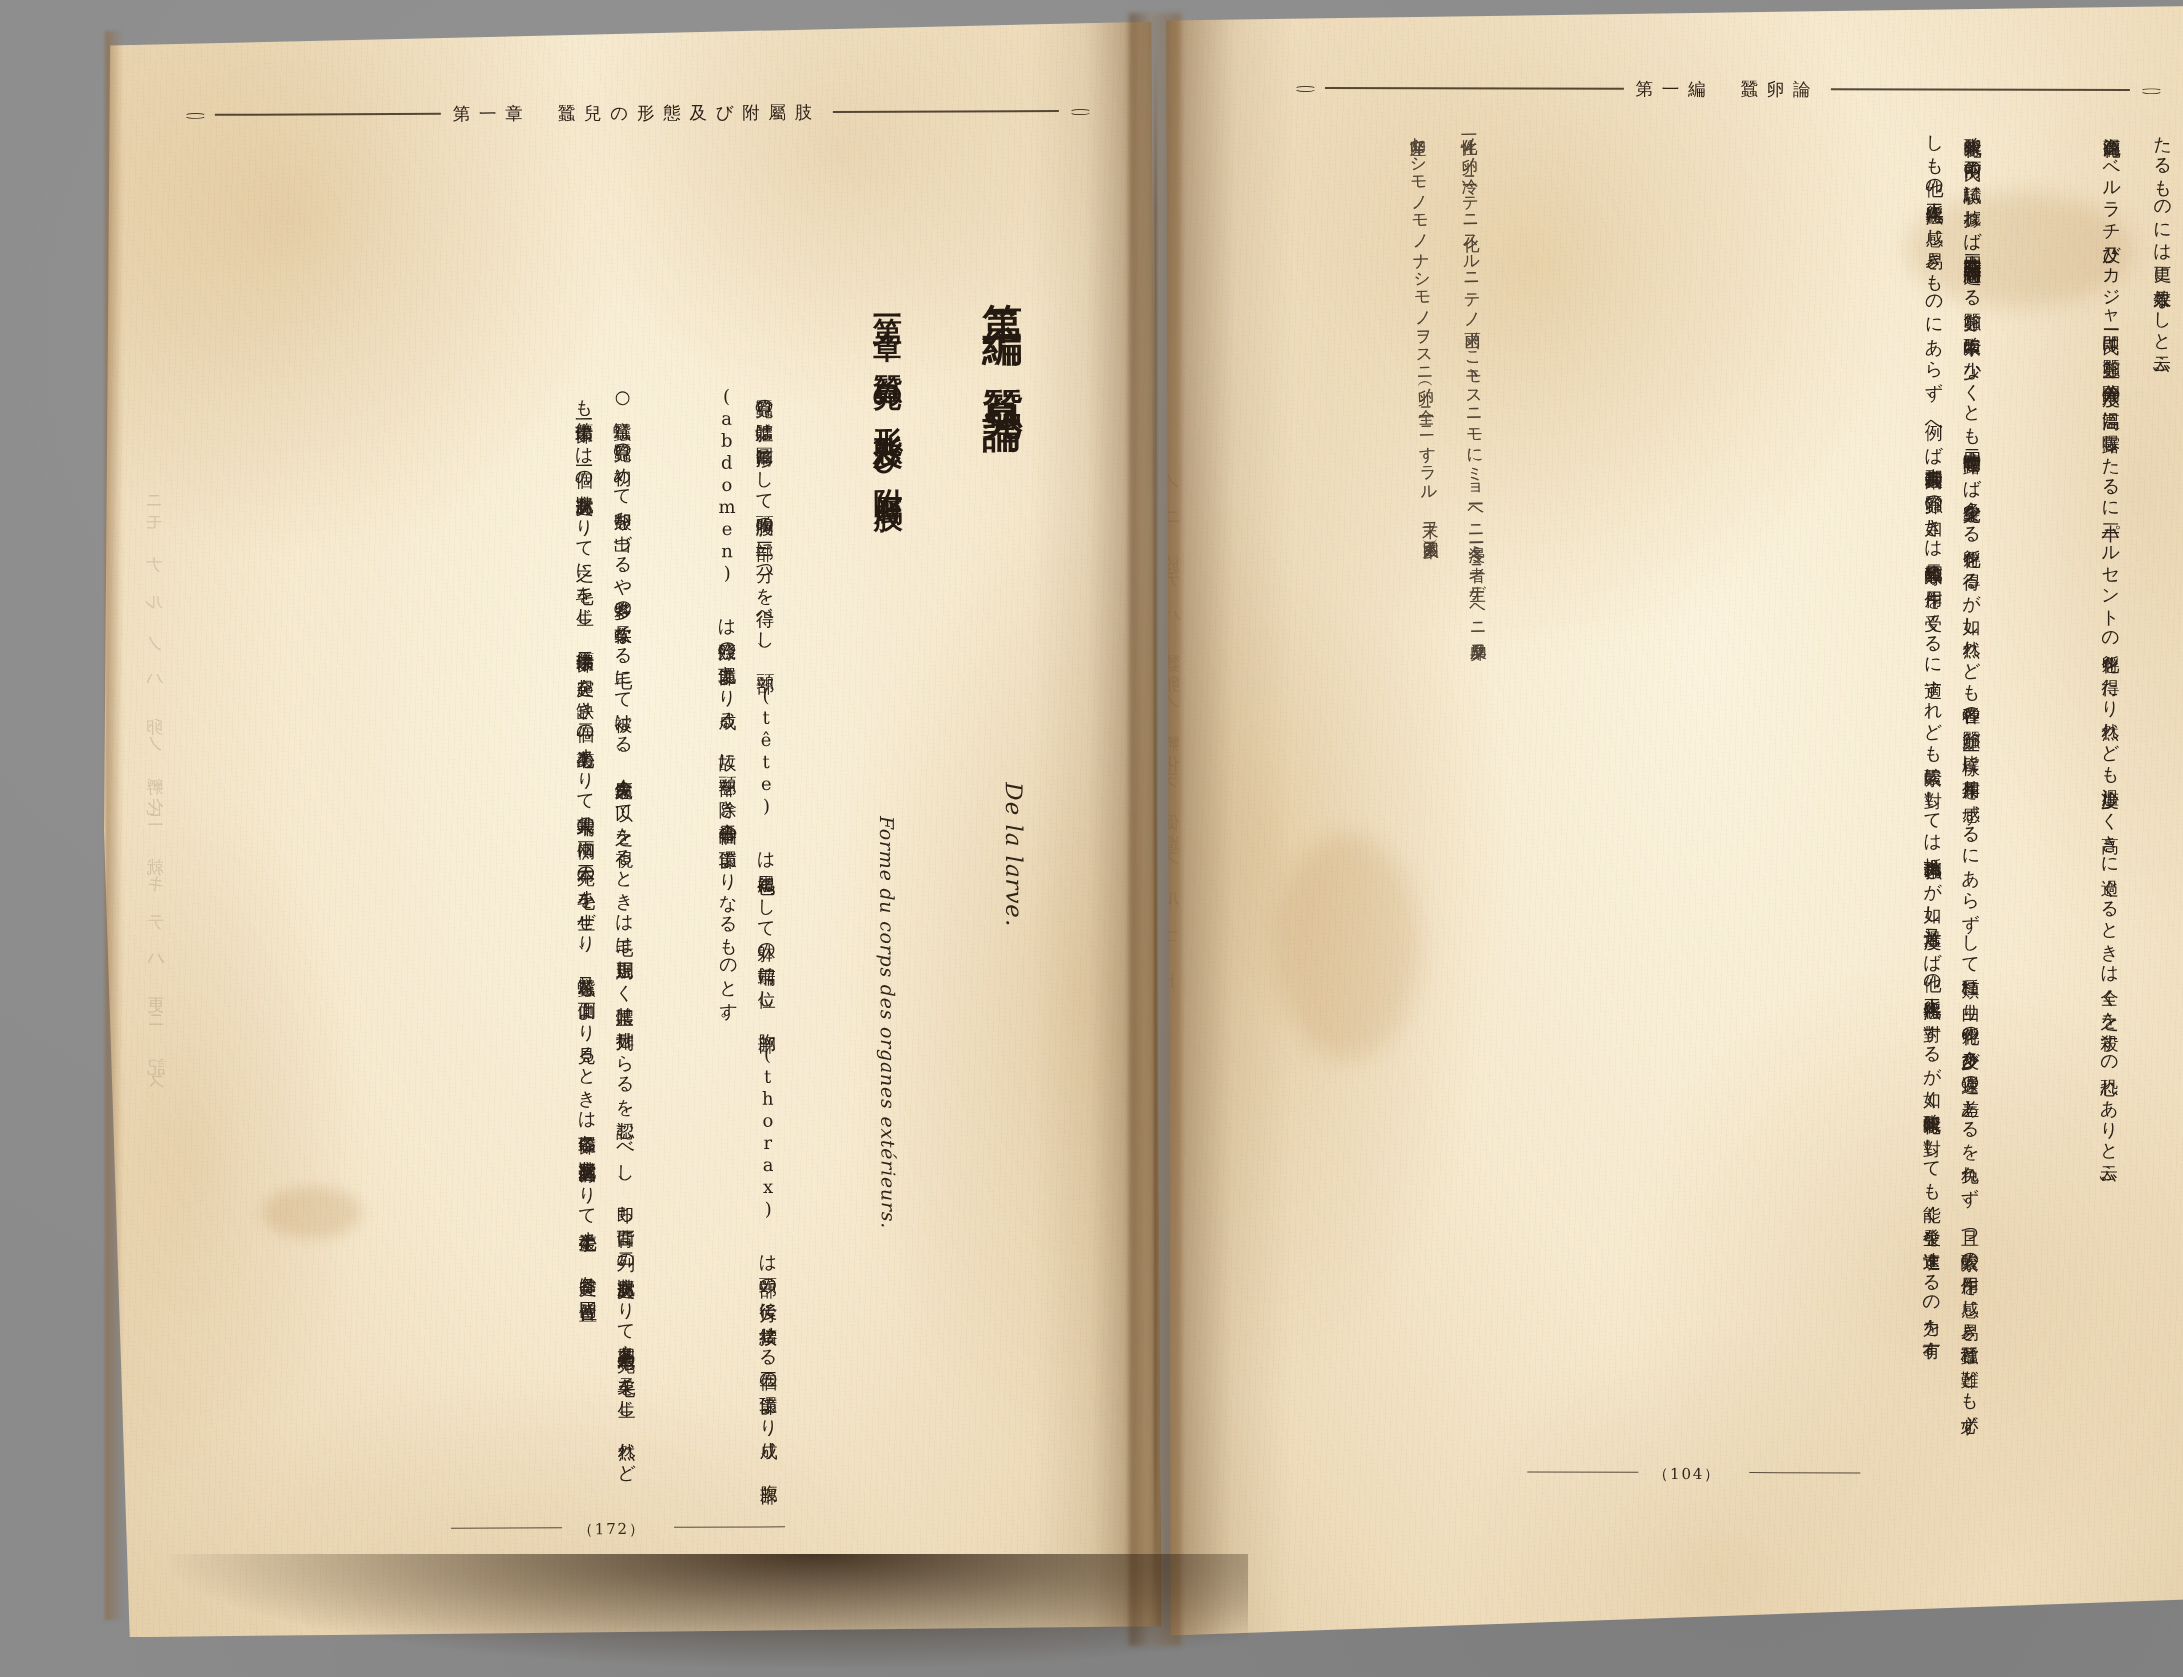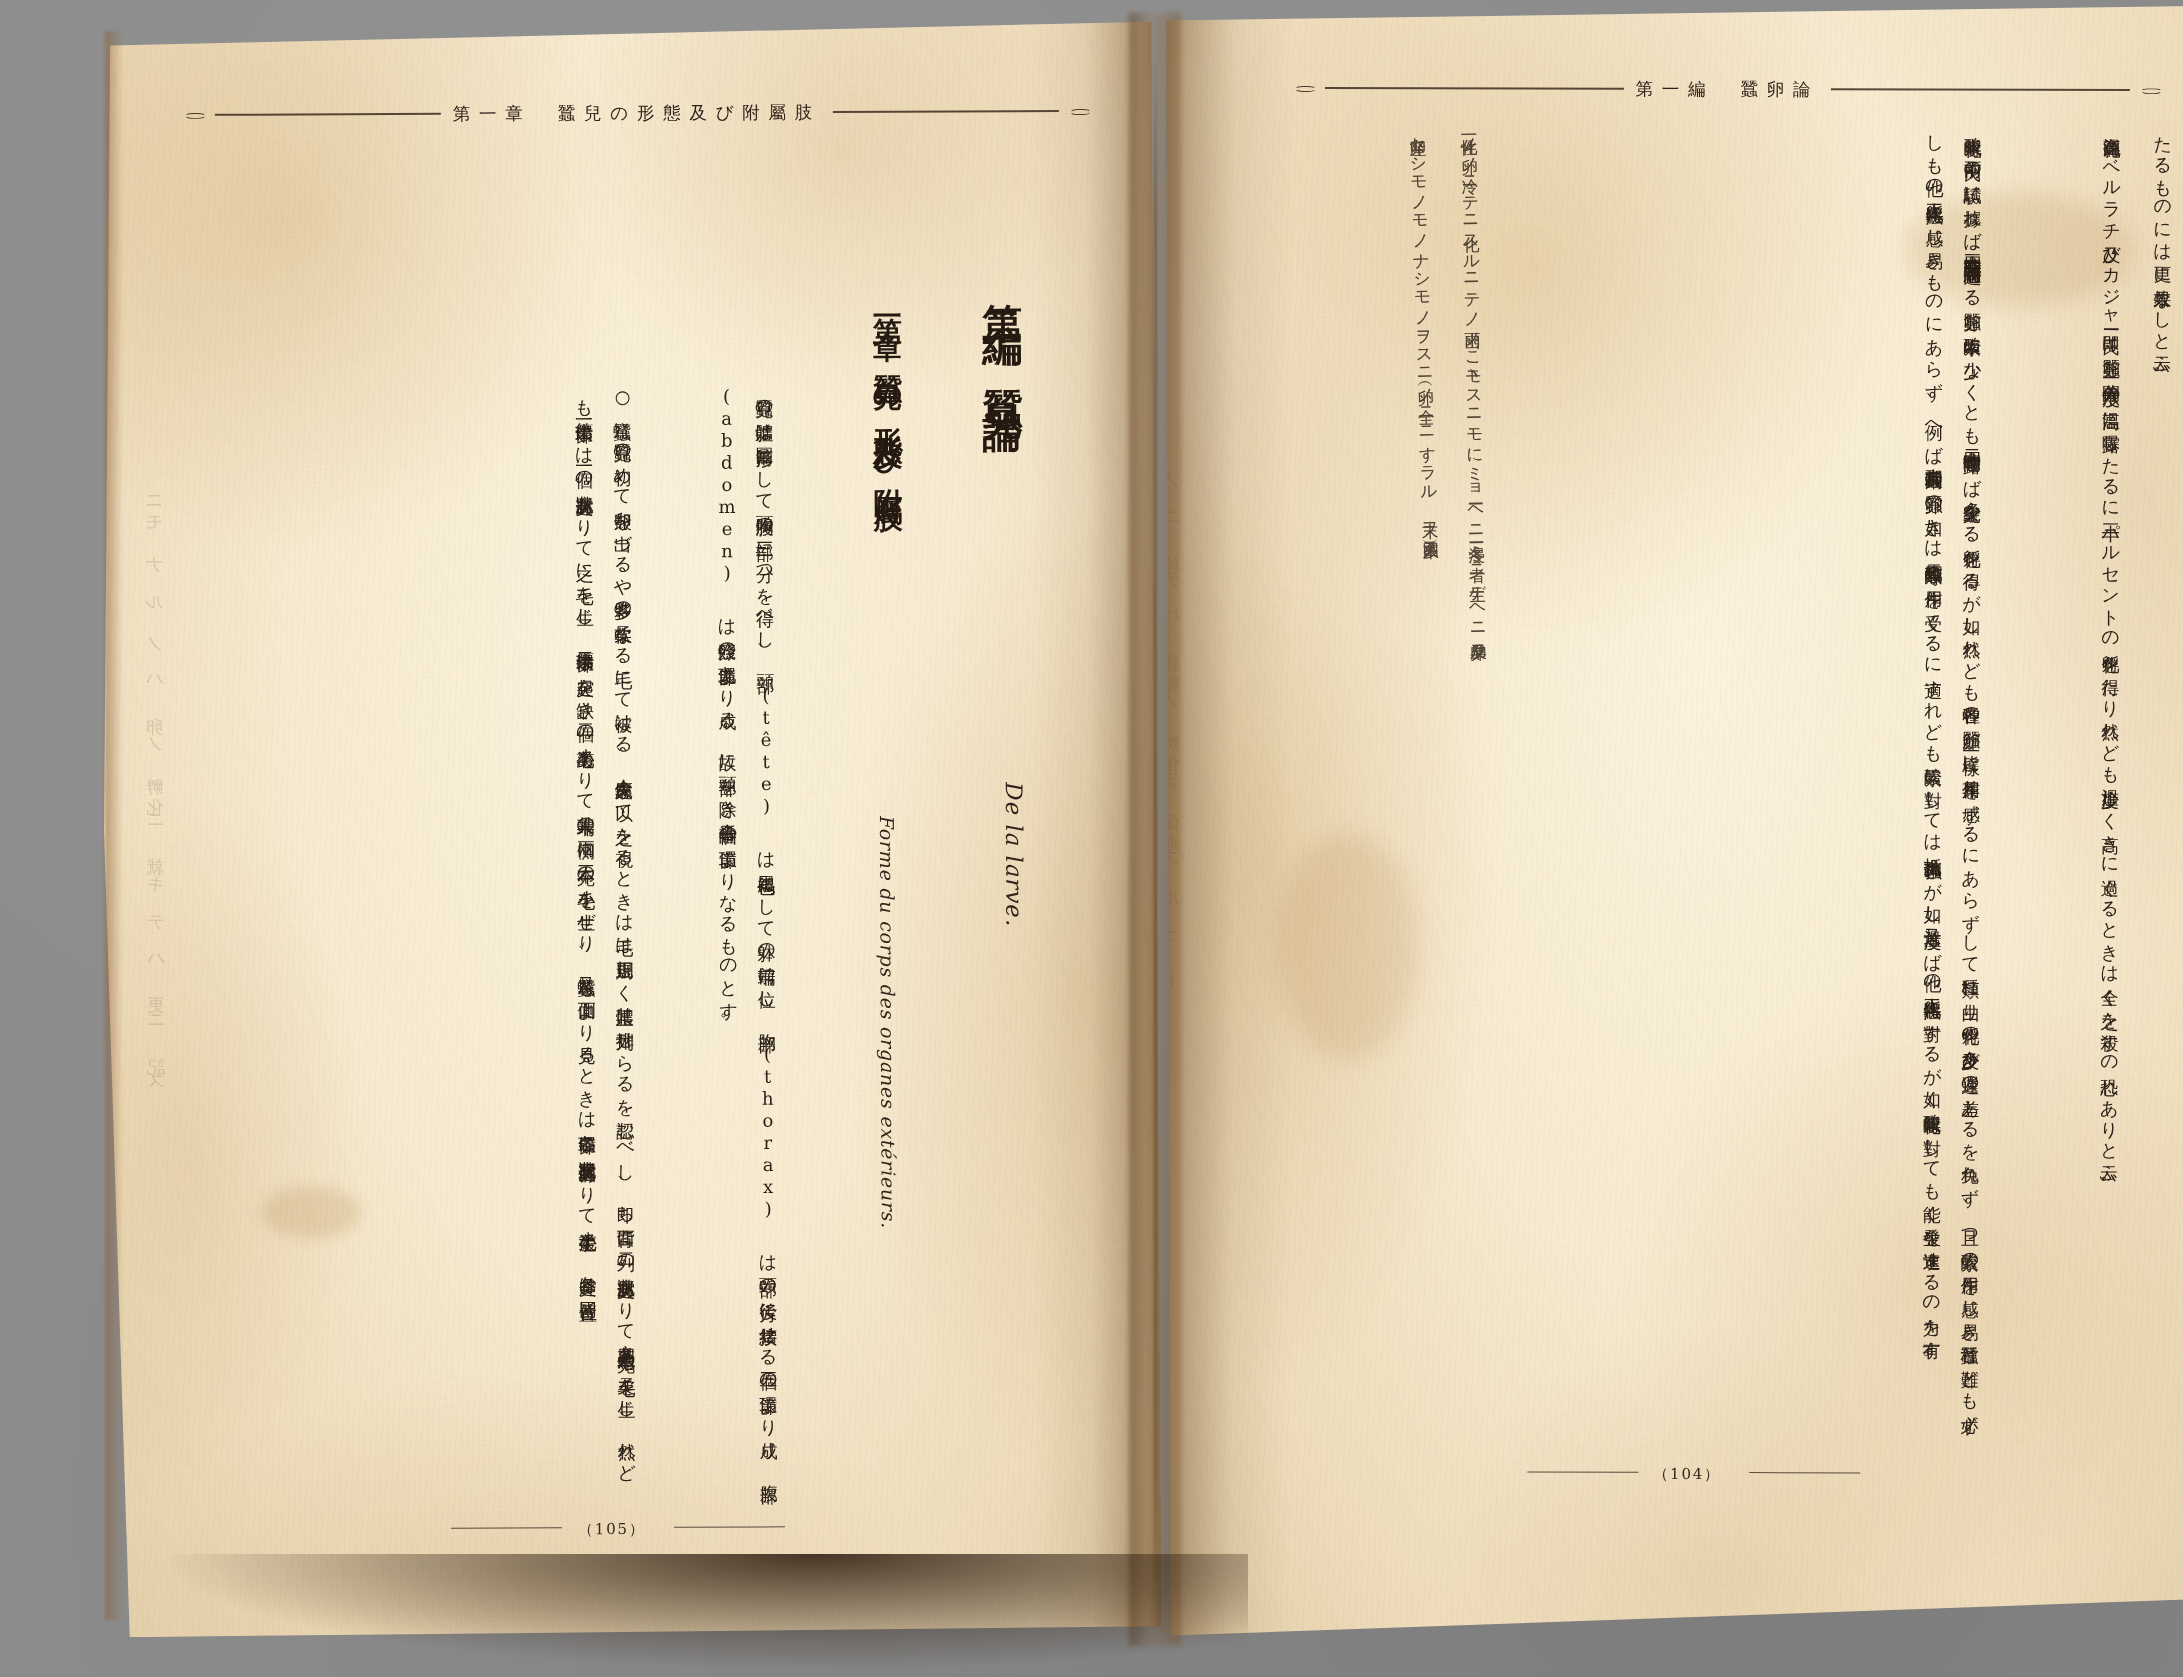--- a/index.html
+++ b/index.html
@@ -311,21 +311,21 @@
       <div class="latin-vert" style="position:absolute; right:131px; top:760px; font-size:23px; height:183px;">De la larve.</div>
 
       <div class="vtext sub-title" style="position:absolute; right:245px; top:271px; height:742px;">第一章　蠶兒の形態及び附屬肢</div>
 
       <div class="latin-vert" style="position:absolute; right:260px; top:793px; font-size:19px; height:458px;">Forme du corps des organes extérieurs.</div>
 
       <div class="body-col" style="right:373px; top:362px; width:133px; height:1087px;">蠶兒の體軀は圓筒形にして頭胸腹の三部に分つを得べし、頭部 (tête) は黑褐色にして躰の前端に位し、胸部 (thorax) は頭部の後方に接續せる三個の環節より成り、腹部 (abdomen) は殘餘の九環節より成る、故に頭部を除き合計十二個の環節よりなるものとす。</div>
 
       <div class="body-col" style="right:515px; top:362px; width:483px; height:1087px;">○蟻蠶　蠶兒の初めて卵殼を出づるや夥多の柔軟なる毛にて被はる、今廓大鏡を以て之を視るときは毛は規則正しく其體上に排列せらるゝを認むべし、即ち背面に二列の疣狀突起ありて各々四乃至七本宛の柔毛を生じ、然れども第十一環節には一個の疣狀突起ありて之に毛を生じ、第十二環節は突起を缺き二個の小毛叢ありて其末端の兩側に三本宛の小毛を生ぜり、又蟻蠶を側面より見るときは各環節に疣狀突起三個ありて小毛叢生す、各突起は皆同位置</div>
 
-      <div class="folio" style="left:472px; top:1496px;">（105）</div>
+      <div class="folio" style="left:472px; top:1496px;">（172）</div>
       <div style="position:absolute; left:345px; top:1503px; width:111px; height:1.3px; background:#33271b; opacity:0.8;"></div>
       <div style="position:absolute; left:568px; top:1503px; width:111px; height:1.3px; background:#33271b; opacity:0.8;"></div>
 
       <div class="showthrough" style="right:742px; top:458px; width:279px; height:917px;">ニモ ナ ル ノ ハ 卵 ノ 孵 化 ニ 就 キ テ ハ 更 ニ 記 ス</div>
 
       <div class="ink-smudge" style="left:157px; top:1161px; width:100px; height:52px; background:rgba(190,150,95,0.22); filter:blur(7px);"></div>
     </div>
 
     <div class="gutter-shadow-left"></div>
   </div>

